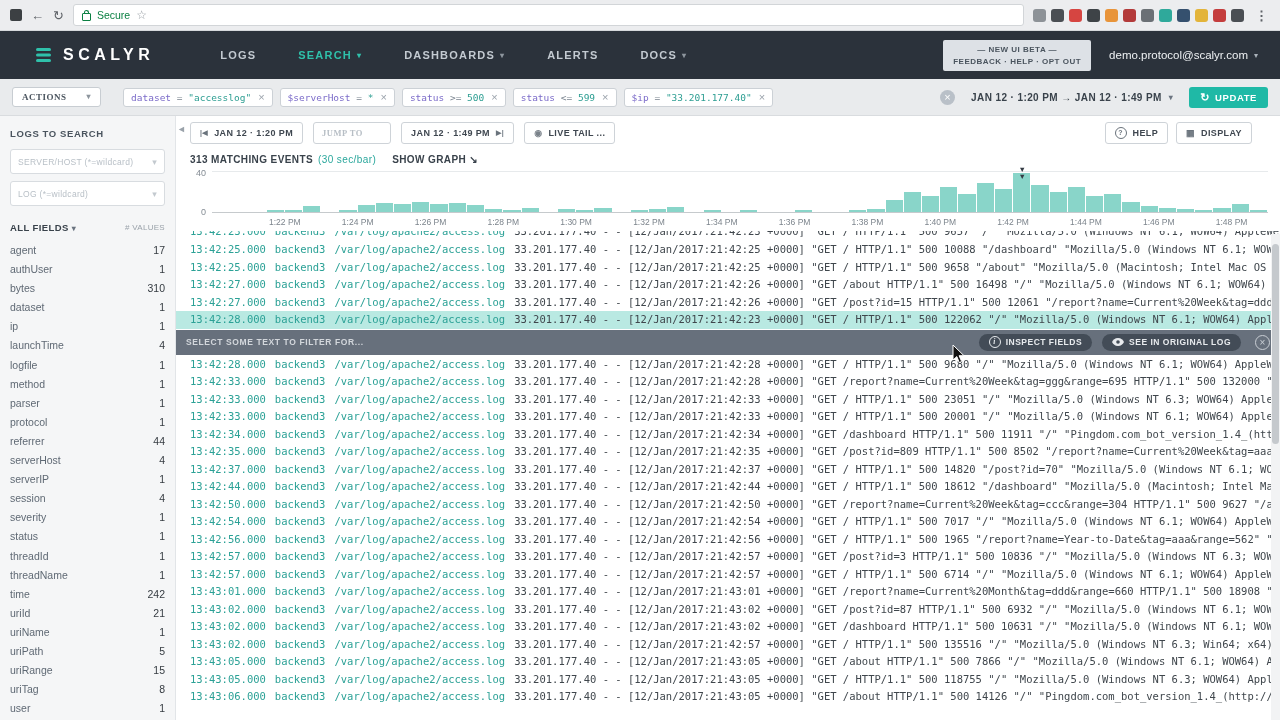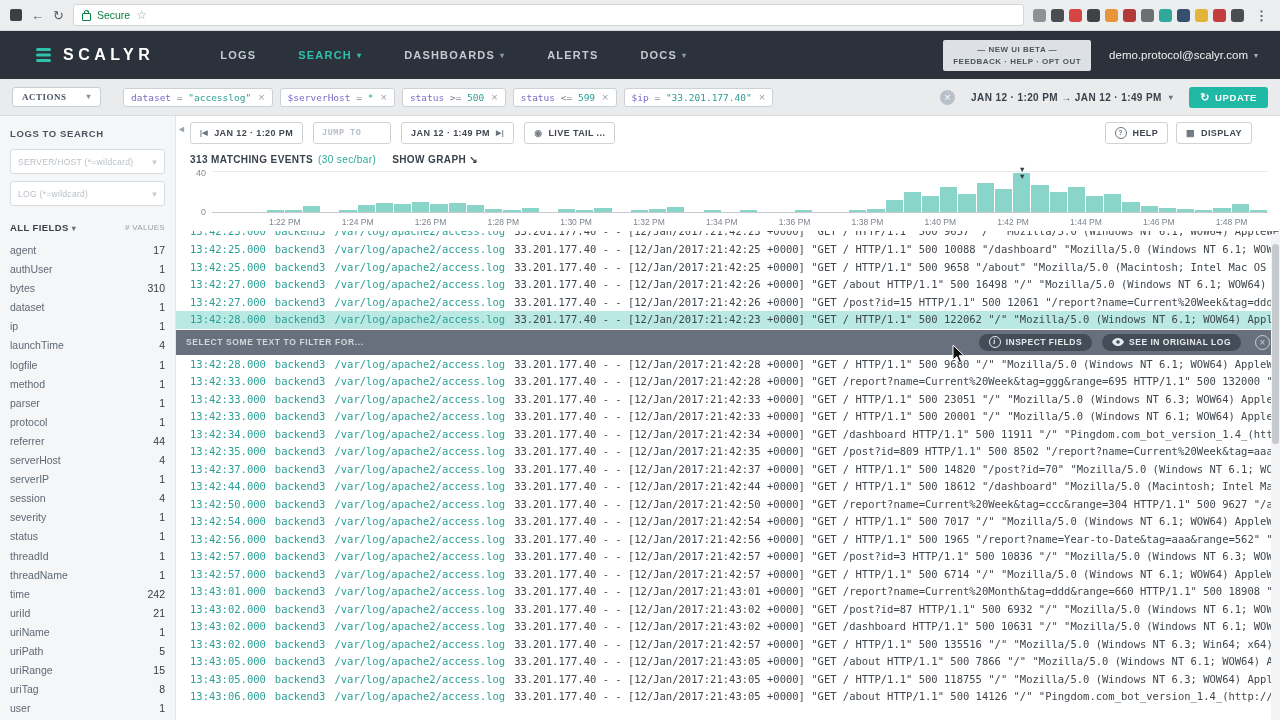--- a/index.html
+++ b/index.html
@@ -78,21 +78,21 @@
   .fcount{color:#353b41;}
   
   .main{flex:1;min-width:0;background:#fff;position:relative;}
   .collapse{position:absolute;left:1px;top:8px;font-size:9px;color:#9aa2aa;}
   .main-toolbar{height:28px;display:flex;align-items:flex-end;gap:10px;padding:0 12px 0 14px;}
   .tbox{display:inline-flex;align-items:center;gap:6px;height:22px;background:#fff;border:1px solid #ced3d8;
     border-radius:3px;padding:0 9px;font-size:9px;font-weight:bold;color:#3f4750;letter-spacing:.4px;
     box-sizing:border-box;white-space:nowrap;}
   .tb-icon{font-size:7px;color:#6a737c;}
   .jump{width:78px;height:22px;border:1px solid #ced3d8;border-radius:3px;box-sizing:border-box;
-    font-size:9px;padding:0 8px;outline:none;font-family:Liberation Mono, monospace;color:#3f4750;}
+    font-size:9px;padding:0 8px;outline:none;font-family:Liberation Serif, serif;color:#3f4750;}
   .jump::placeholder{color:#b7bec5;font-weight:bold;letter-spacing:.5px;font-size:8.5px;}
   .lt-icon{font-size:9px;color:#7a828a;}
   .tb-right{margin-left:auto;display:flex;gap:8px;margin-right:16px;}
   .q-icon{width:10px;height:10px;border:1px solid #6a737c;border-radius:50%;font-size:7px;line-height:10px;
     text-align:center;color:#6a737c;}
   .d-icon{font-size:9px;color:#6a737c;}
   .summary{margin:10px 0 0 14px;font-size:10px;letter-spacing:.4px;display:flex;align-items:center;}
   .sum-count{font-weight:bold;color:#39424b;}
   .sum-unit{color:#2aa79c;margin-left:5px;}
   .sum-show{margin-left:16px;font-weight:bold;color:#39424b;}

